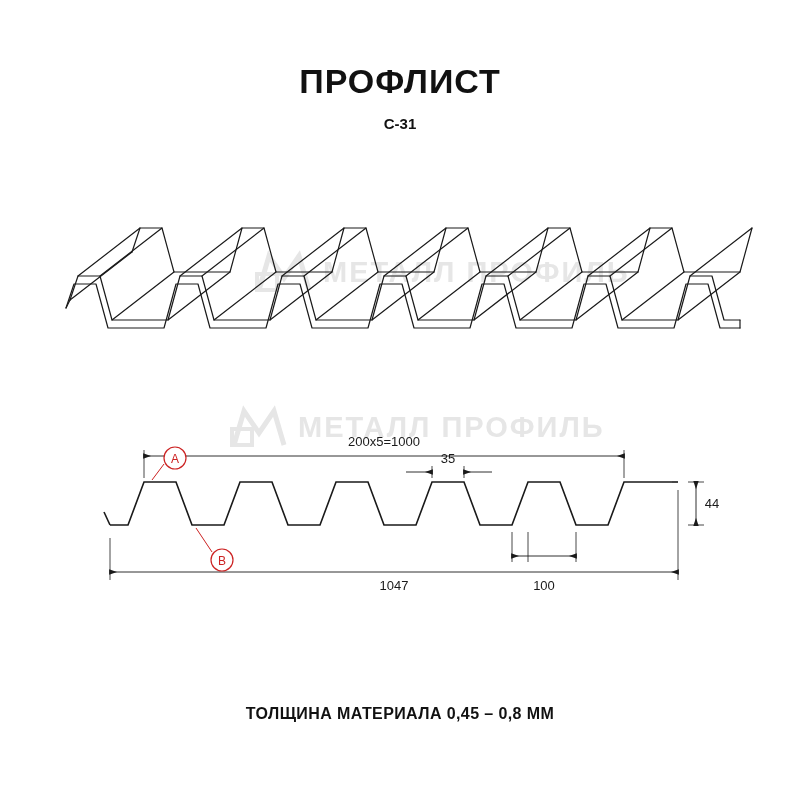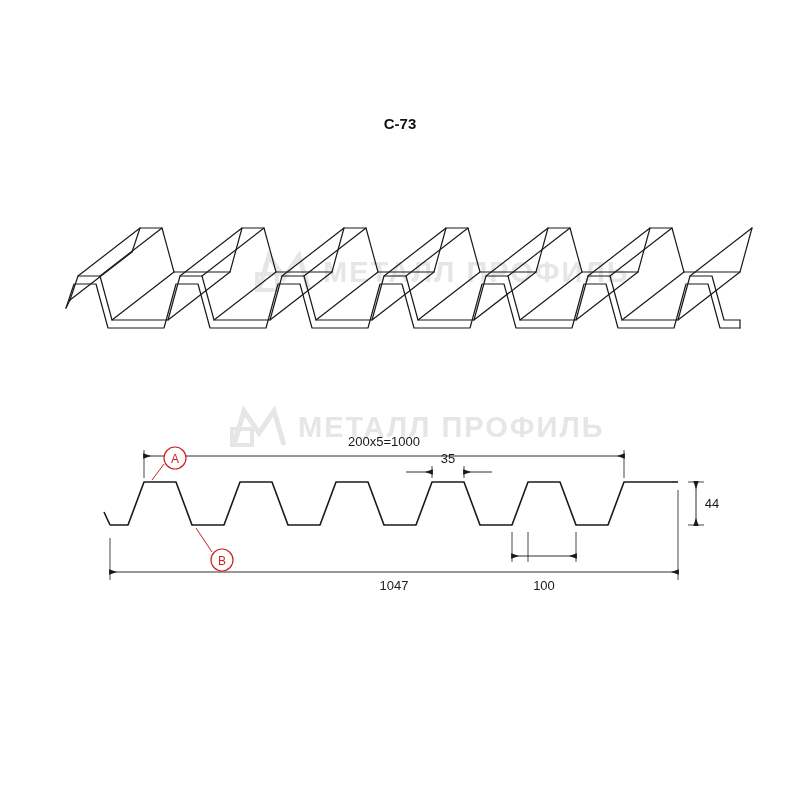--- a/index.html
+++ b/index.html
@@ -71,21 +71,22 @@
   <div class="wm wm2">
     <div class="wm-row">
       <svg width="58" height="44" viewBox="0 0 58 44">
         <path d="M4 40 L14 6 L29 28 L44 6 L54 40" fill="none" stroke="#e6e6e6" stroke-width="5"></path>
         <rect x="2" y="24" width="20" height="16" fill="none" stroke="#e6e6e6" stroke-width="4"></rect>
       </svg>
       <span class="wm-text">МЕТАЛЛ ПРОФИЛЬ</span>
     </div>
   </div>
 
-  <div class="subtitle">С-73</div>
+  <div class="title">ПРОФЛИСТ</div>
+  <div class="subtitle">С-31</div>
 
   <div class="iso">
     <svg width="720" height="200" viewBox="0 0 720 200">
       <g fill="none" stroke="#1a1a1a" stroke-width="1.2" stroke-linejoin="round" stroke-linecap="round">
 
         <path d="M30 120
                  L38 96 L60 96 L72 140 L128 140
                  L140 96 L162 96 L174 140 L230 140
                  L242 96 L264 96 L276 140 L332 140
                  L344 96 L366 96 L378 140 L434 140
@@ -204,14 +205,15 @@
       <text x="284" y="26" text-anchor="middle" font-family="Liberation Sans, sans-serif" font-size="13" fill="#1a1a1a">200х5=1000</text>
       <text x="294" y="170" text-anchor="middle" font-family="Liberation Sans, sans-serif" font-size="13" fill="#1a1a1a">1047</text>
       <text x="348" y="43" text-anchor="middle" font-family="Liberation Sans, sans-serif" font-size="13" fill="#1a1a1a">35</text>
       <text x="444" y="170" text-anchor="middle" font-family="Liberation Sans, sans-serif" font-size="13" fill="#1a1a1a">100</text>
       <text x="612" y="88" text-anchor="middle" font-family="Liberation Sans, sans-serif" font-size="13" fill="#1a1a1a">44</text>
       <text x="75" y="43" text-anchor="middle" font-family="Liberation Sans, sans-serif" font-size="12" fill="#cc2222">A</text>
       <text x="122" y="145" text-anchor="middle" font-family="Liberation Sans, sans-serif" font-size="12" fill="#cc2222">B</text>
     </svg>
   </div>
 
+  <div class="footer">ТОЛЩИНА МАТЕРИАЛА 0,45 – 0,8 ММ</div>
 
 </div>
 
 </body></html>

